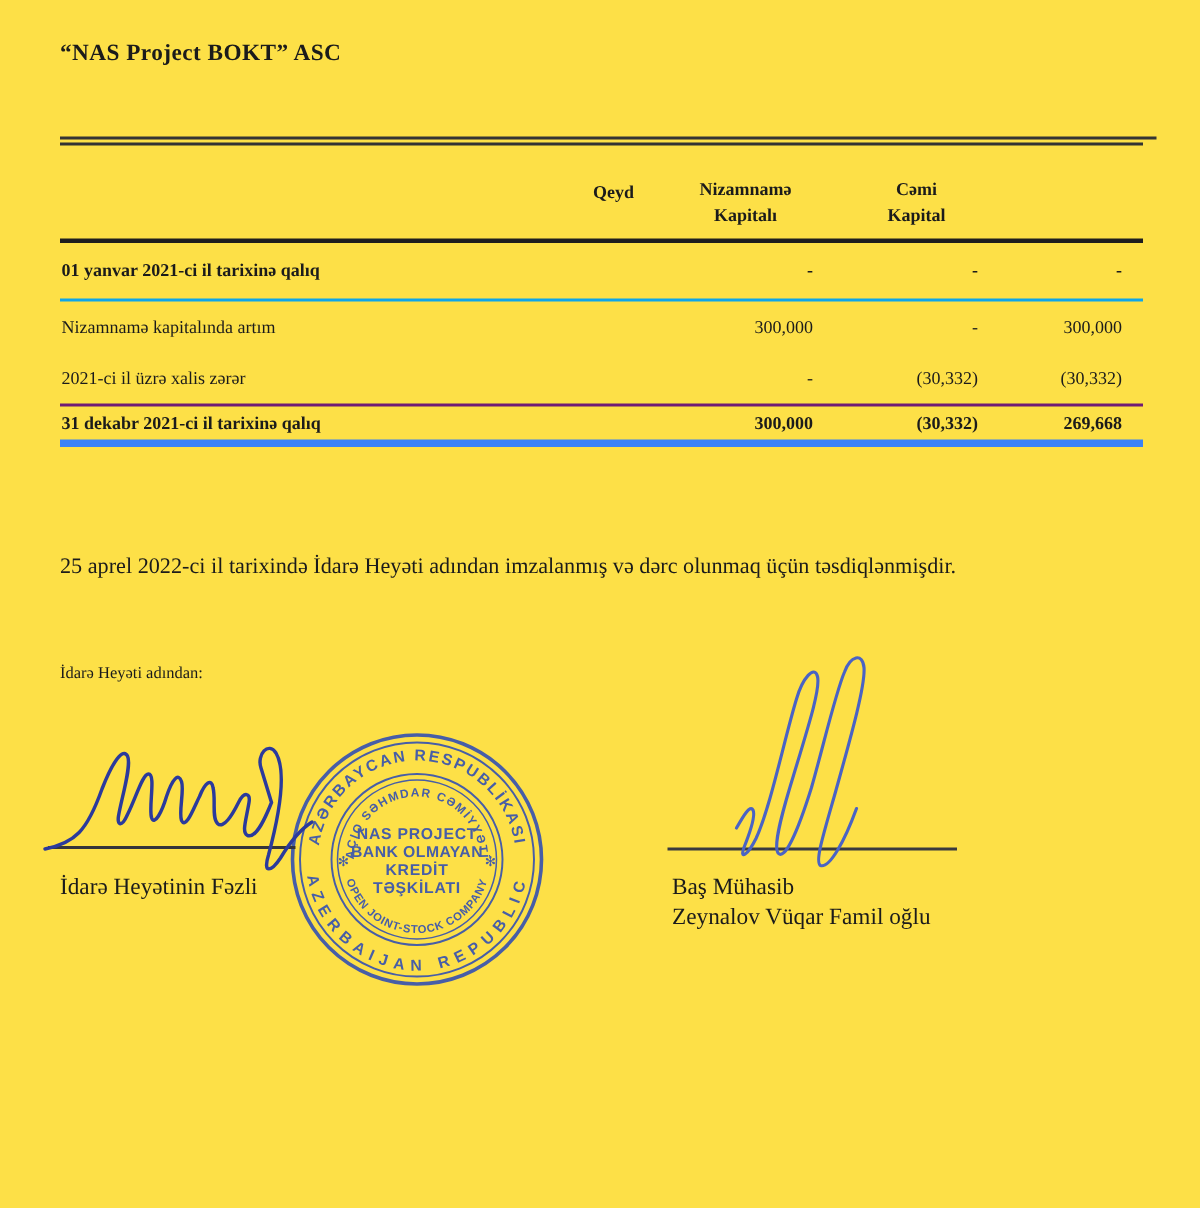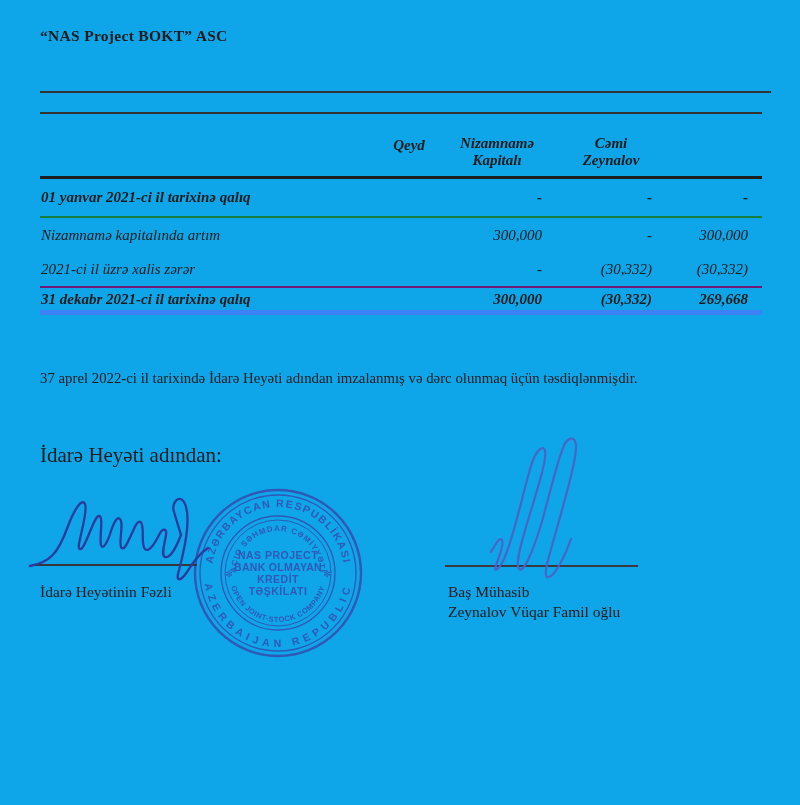--- a/index.html
+++ b/index.html
@@ -1,43 +1,43 @@
 <!DOCTYPE html>
 <html><head>
 <meta charset="utf-8">
 <style>
   * { margin:0; padding:0; box-sizing:border-box; }
   html,body { background:#ffffff; }
   .page {
     position:relative; width:800px; height:805px; overflow:hidden;
-    background:#0ea5e9; color:#1b1b1b;
+    background:#fde047; color:#1b1b1b;
     font-family:"Liberation Serif","DejaVu Serif",serif;
   }
   
   .title-block { position:absolute; left:40px; top:25px; font-weight:bold; font-size:15.5px; line-height:21.5px; letter-spacing:0.3px; }
   .title-underline { position:absolute; left:40px; top:91px; width:731px; height:2px; background:#343434; }
   
-  .stmt-table { position:absolute; left:40px; top:112px; width:722px; font-size:15px;font-style:italic; }
+  .stmt-table { position:absolute; left:40px; top:95px; width:722px; font-size:12px; }
   .trow { display:grid; grid-template-columns:340px 58px 118px 110px 96px; align-items:center; }
   .thead { border-top:2px solid #333; border-bottom:3px solid #1e1e1e; height:67px; font-weight:bold; line-height:17px; }
-  .r1 { height:39px; font-weight:bold; border-bottom:2px solid #15803d; }
+  .r1 { height:39px; font-weight:bold; border-bottom:2px solid #0ea5e9; }
   .r2 { height:35px; }
   .r3 { height:35px; border-bottom:2px solid #701a75; }
   .r4 { height:27px; font-weight:bold; border-bottom:5px solid #3b82f6; }
   .c-label { padding-left:1px; }
   .c-qeyd { text-align:center; }
   .c-num { text-align:right; padding-right:14px; }
   .h-num, .h-qeyd { text-align:center; }
   .hw { display:inline-block;margin-top:14px; }
   .hw1 { max-width:92px; }
   .hw2 { max-width:72px; }
   .hw3 { max-width:62px; }
   
   .approval { position:absolute; left:40px; top:368px; width:740px; font-size:14.8px; line-height:20px; }
-  .behalf { position:absolute; left:40px; top:443px; font-size:21px; }
+  .behalf { position:absolute; left:40px; top:443px; font-size:11px; }
   
   .stamp-svg { position:absolute; left:192px; top:487px; width:172px; height:172px; z-index:1; opacity:0.9; }
   .sigline-left { position:absolute; left:32px; top:564px; width:165px; height:2px; background:#35353a; z-index:2; }
   .sigline-right { position:absolute; left:445px; top:565px; width:193px; height:2px; background:#3a3a3e; z-index:2; }
   .sig-left-svg { position:absolute; left:28px; top:490px; width:218px; height:98px; z-index:3; }
   .sig-right-svg { position:absolute; left:477px; top:432px; width:148px; height:152px; z-index:3; }
   .name-left { position:absolute; left:40px; top:582px; font-size:15.5px; line-height:20px; z-index:4; }
   .name-right { position:absolute; left:448px; top:582px; font-size:15.5px; line-height:20px; z-index:4; }
   .stamp-ring-text { font-family:"Liberation Sans","DejaVu Sans",sans-serif; font-weight:bold; }
   .stamp-center-text { font-family:"Liberation Sans","DejaVu Sans",sans-serif; font-weight:bold; }
@@ -50,21 +50,21 @@
   <div class="title-block">
     <div>“NAS Project BOKT” ASC</div>
   </div>
   <div class="title-underline"></div>
 
   <div class="stmt-table">
     <div class="trow thead">
       <div class="c-label"></div>
       <div class="h-qeyd">Qeyd</div>
       <div class="h-num"><span class="hw hw1">Nizamnamə Kapitalı</span></div>
-      <div class="h-num"><span class="hw hw3">Cəmi Zeynalov</span></div>
+      <div class="h-num"><span class="hw hw3">Cəmi Kapital</span></div>
     </div>
 
     <div class="trow r1">
       <div class="c-label">01 yanvar 2021-ci il tarixinə qalıq</div>
       <div class="c-qeyd"></div>
       <div class="c-num">-</div>
       <div class="c-num">-</div>
       <div class="c-num">-</div>
     </div>
 
@@ -86,21 +86,21 @@
 
     <div class="trow r4">
       <div class="c-label">31 dekabr 2021-ci il tarixinə qalıq</div>
       <div class="c-qeyd"></div>
       <div class="c-num">300,000</div>
       <div class="c-num">(30,332)</div>
       <div class="c-num">269,668</div>
     </div>
   </div>
 
-  <div class="approval">37 aprel 2022-ci il tarixində İdarə Heyəti adından imzalanmış və dərc olunmaq üçün təsdiqlənmişdir.</div>
+  <div class="approval">25 aprel 2022-ci il tarixində İdarə Heyəti adından imzalanmış və dərc olunmaq üçün təsdiqlənmişdir.</div>
 
   <div class="behalf">İdarə Heyəti adından:</div>
 
   <svg class="stamp-svg" viewBox="0 0 172 172">
     <g stroke="#3450b2" fill="none">
       <circle cx="86" cy="86" r="83" stroke-width="2.4"></circle>
       <circle cx="86" cy="86" r="78" stroke-width="1.3"></circle>
       <circle cx="86" cy="86" r="57" stroke-width="1.3"></circle>
       <circle cx="86" cy="86" r="53" stroke-width="1"></circle>
     </g>

